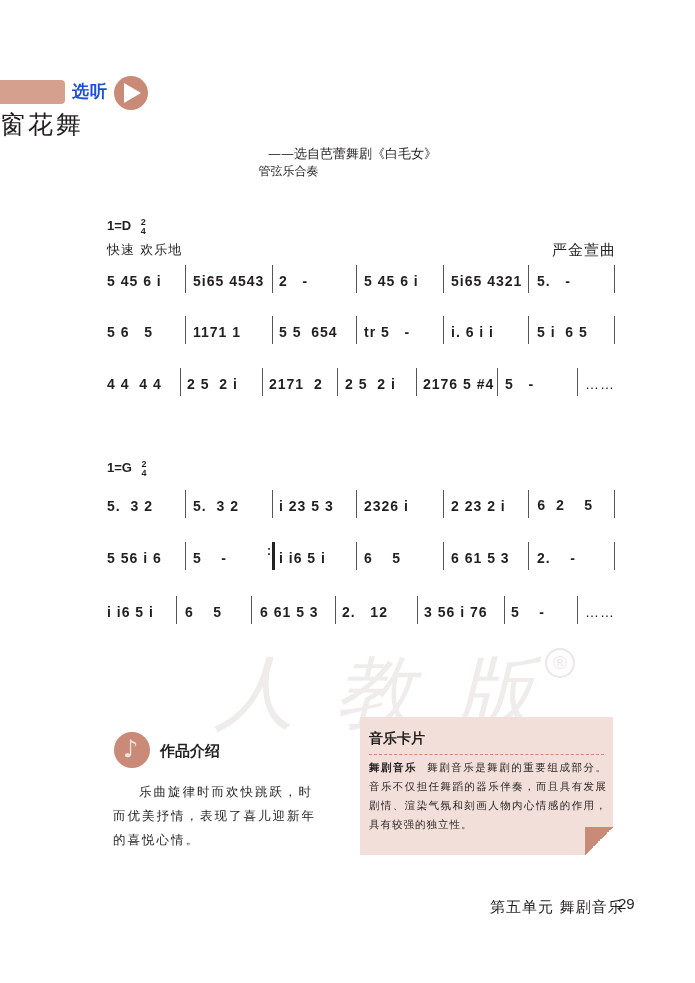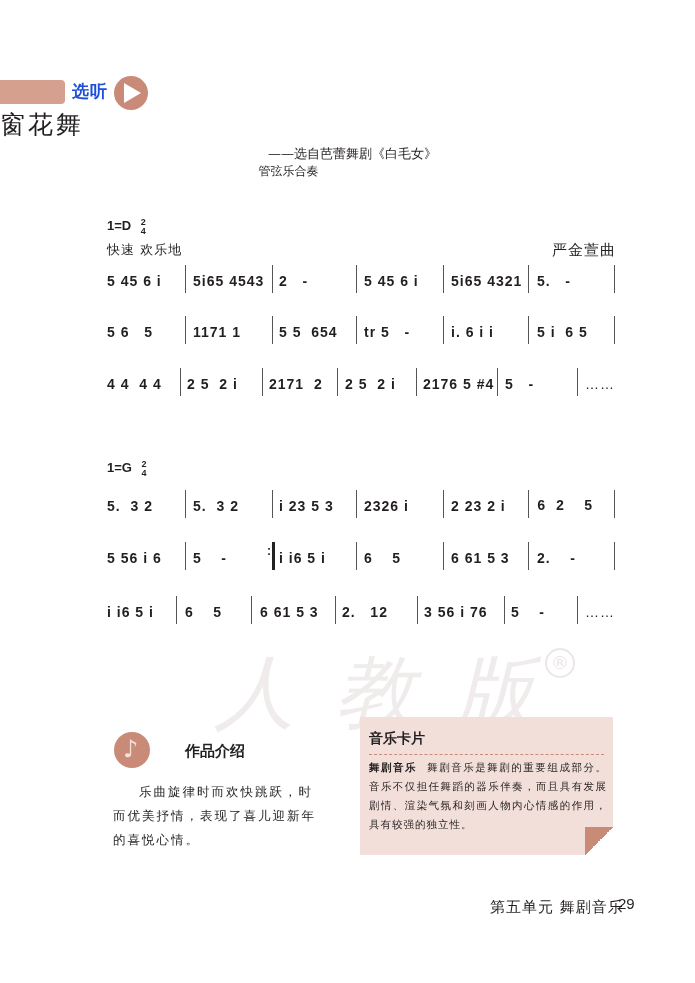--- a/index.html
+++ b/index.html
@@ -25,21 +25,21 @@
   .note-text { position: absolute; top: 2px; white-space: pre; letter-spacing: 1px; }
   .barline { position: absolute; top: -6px; width: 1px; height: 28px; background: #555; }
   .barline.thick { width: 3px; background: #222; }
   .repeat-dots { position: absolute; top: 0; font-size: 12px; line-height: 7px; }
 
   .watermark { position: absolute; left: 215px; top: 640px; font-size: 80px; color: #f0ecec; letter-spacing: 40px; font-style: italic; }
   .reg-mark { position: absolute; left: 545px; top: 648px; width: 30px; height: 30px; border: 2px solid #ece6e6; border-radius: 50%; color: #ece6e6; font-size: 18px; text-align: center; line-height: 26px; font-family: "DejaVu Sans", sans-serif; }
 
   .intro-icon { position: absolute; left: 114px; top: 732px; width: 36px; height: 36px; border-radius: 50%; background: #c98a77; }
   .intro-icon::before { content: "\266A"; position: absolute; left: 9px; top: 3px; color: #f6e1d9; font-size: 24px; font-family: "DejaVu Sans", sans-serif; }
-  .intro-heading { position: absolute; left: 160px; top: 742px; font-family: "DejaVu Sans", sans-serif; font-weight: bold; font-size: 15px; margin-left: 25px; }
+  .intro-heading { position: absolute; left: 160px; top: 742px; font-family: "DejaVu Sans", sans-serif; font-weight: bold; font-size: 15px; }
   .intro-text { position: absolute; left: 113px; top: 780px; width: 205px; font-size: 12.5px; line-height: 24px; letter-spacing: 2px; text-indent: 26px; }
 
   .card { position: absolute; left: 360px; top: 717px; width: 253px; height: 138px; background: #f3dfda; }
   .card-fold { position: absolute; right: 0; bottom: 0; width: 0; height: 0; border-left: 28px solid transparent; border-bottom: 28px solid #ffffff; }
   .card-fold-flap { position: absolute; right: 0; bottom: 0; width: 28px; height: 28px; background: linear-gradient(135deg, #c98a77 50%, transparent 50%); }
   .card-title { position: absolute; left: 9px; top: 13px; font-family: "DejaVu Sans", sans-serif; font-weight: bold; font-size: 14px; }
   .card-rule { position: absolute; left: 9px; right: 9px; top: 37px; border-top: 1px dashed #c98a77; }
   .card-text { position: absolute; left: 9px; top: 41px; width: 238px; font-size: 10.5px; line-height: 19px; letter-spacing: 1px; text-align: justify; }
   .card-term { font-family: "DejaVu Sans", sans-serif; font-weight: bold; margin-right: 10px; }
 

